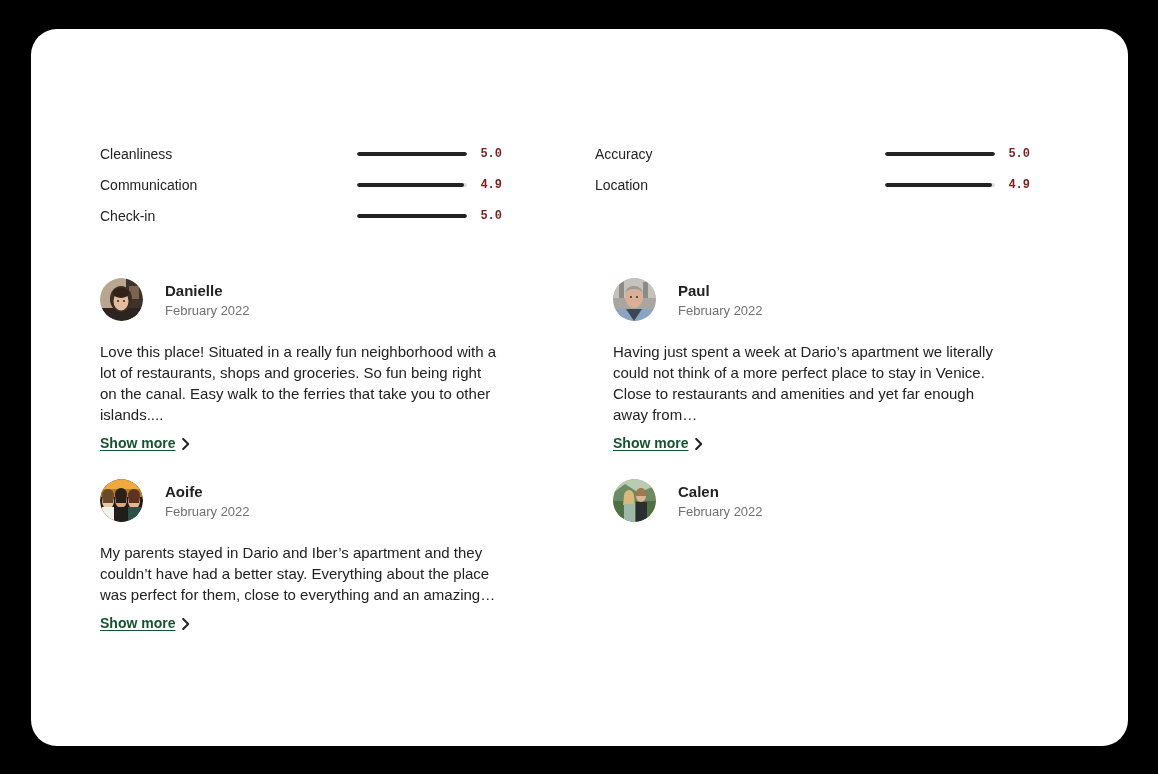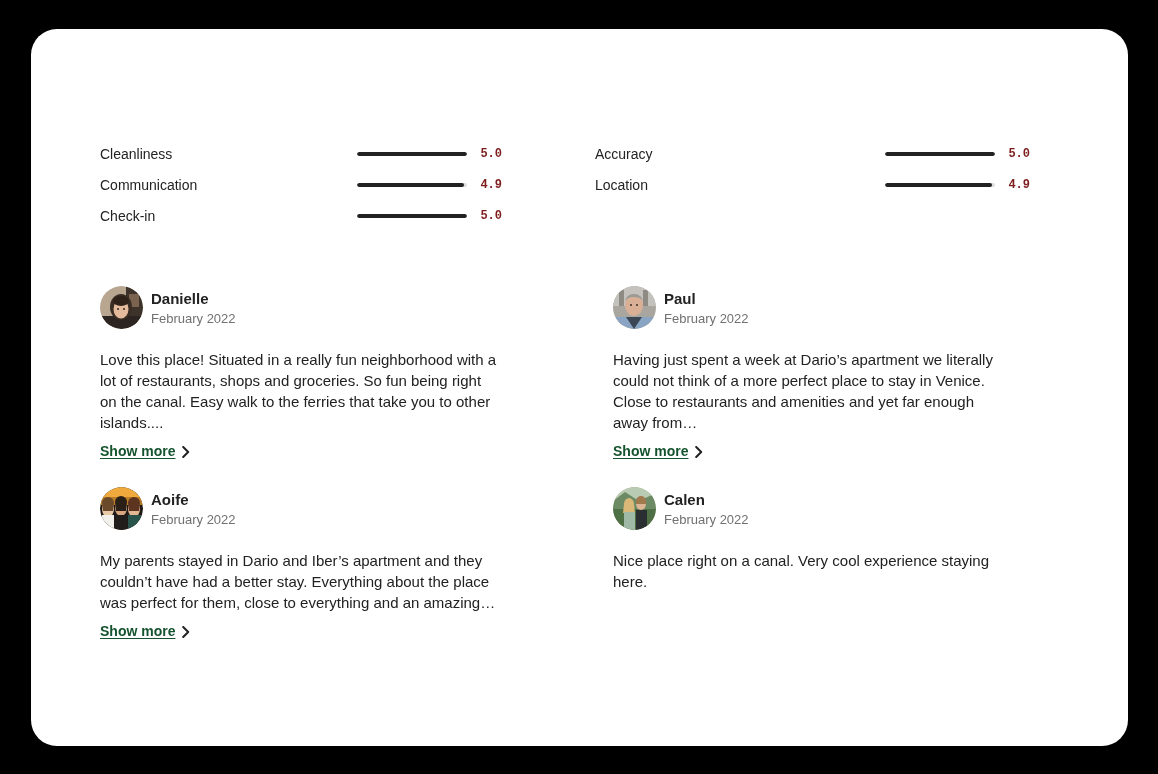--- a/index.html
+++ b/index.html
@@ -62,21 +62,21 @@
     line-height: 1.1;
     white-space: nowrap;
   }
 
   
   .ratings-grid {
     display: grid;
     grid-template-columns: 402px 1fr;
     column-gap: 93px;
     row-gap: 0px;
-    margin-bottom: 28px;
+    margin-bottom: 20px;
   }
   .rating-row {
     display: flex;
     align-items: center;
     height: 31px;
   }
   .rating-label {
     font-size: 14px;
     color: #222222;
     line-height: 18px;
@@ -125,21 +125,21 @@
     column-gap: 96px;
     row-gap: 0px;
   }
   .review {
     padding-top: 27px;
     width: 401px;
   }
   .review-head {
     display: flex;
     align-items: center;
-    gap: 8px;
+    gap: 22px;
     margin-bottom: 20px;
   }
   .avatar {
     width: 43px;
     height: 43px;
     border-radius: 50%;
     flex: 0 0 auto;
     overflow: hidden;
     display: block;
     background: #d8d2cb;
@@ -390,20 +390,19 @@
                   <path d="M23 14 a5 5 0 0 1 10 0 l0 3 h-10z" fill="#a07a4d"></path>
                   <rect x="23" y="23" width="11" height="20" fill="#2c2f31"></rect>
                 </g>
               </svg>
             </span>
             <span class="reviewer-meta">
               <span class="reviewer-name">Calen</span>
               <span class="review-date">February 2022</span>
             </span>
           </div>
-          <p class="review-body">Nice place right on a canal. Very cool experience staying here.</p>
         </div>
 
       </div>
 
     </div>
   </div>
 </div>
 
 </body></html>

